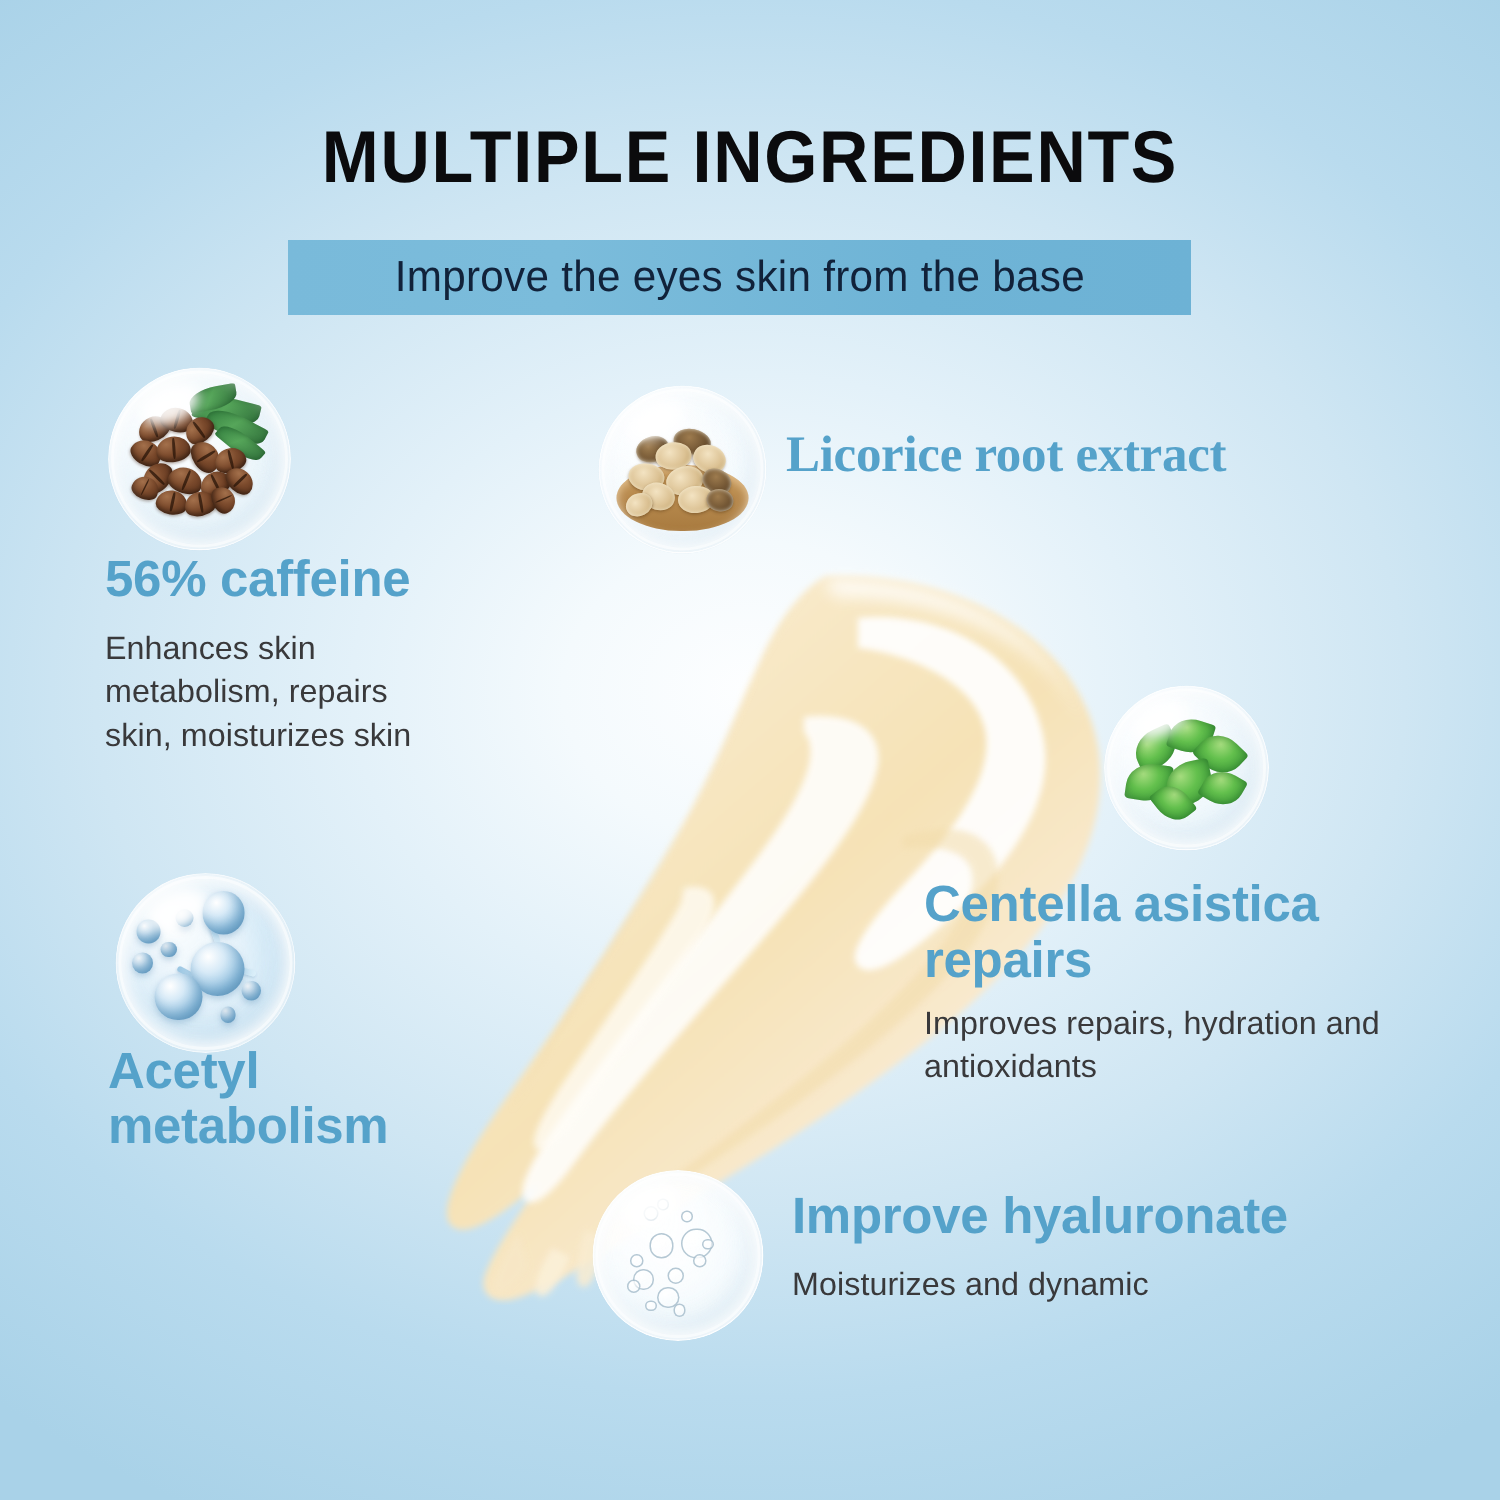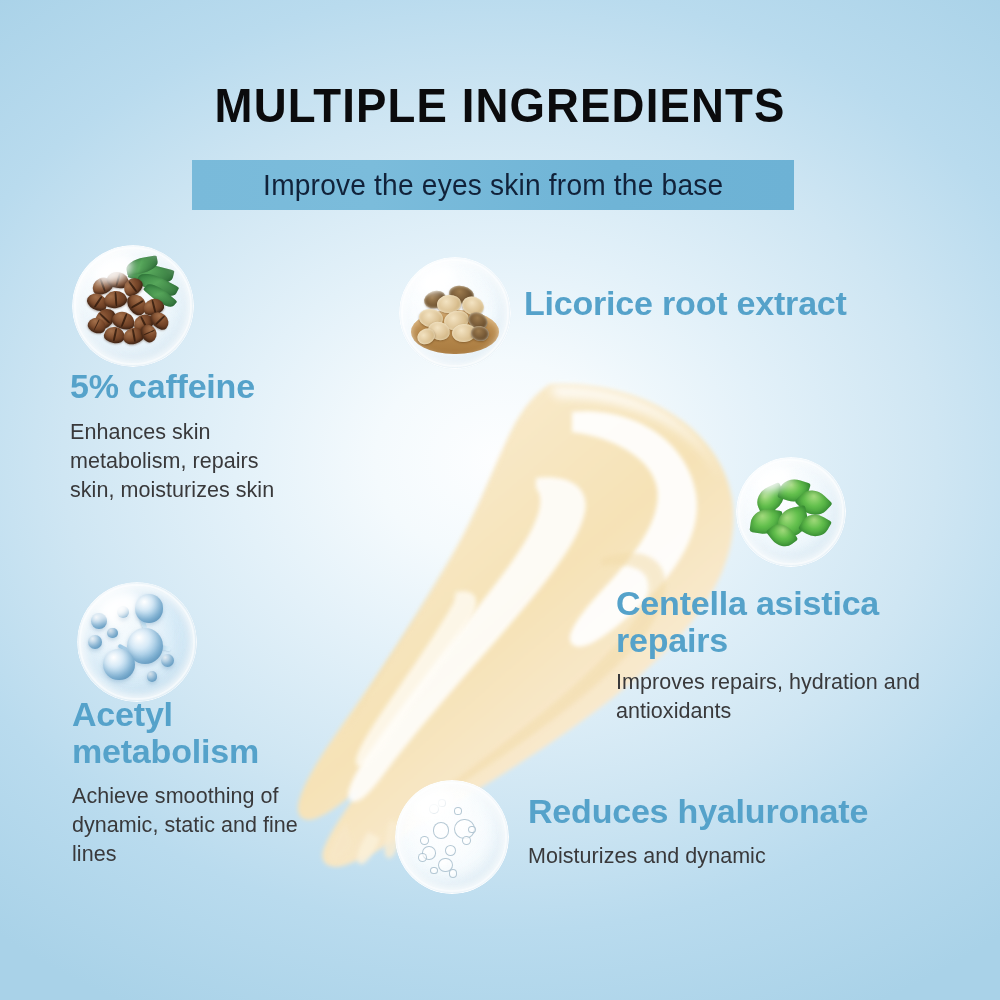--- a/index.html
+++ b/index.html
@@ -206,21 +206,21 @@
       <div class="bean" style="left:64%;top:56%;width:16%;height:12%;transform:rotate(42deg);"></div>
       <div class="bean" style="left:26%;top:67%;width:17%;height:13%;transform:rotate(8deg);"></div>
       <div class="bean" style="left:42%;top:68%;width:17%;height:13%;transform:rotate(-14deg);"></div>
       <div class="bean" style="left:56%;top:66%;width:15%;height:12%;transform:rotate(62deg);"></div>
       <div class="bean" style="left:13%;top:60%;width:15%;height:12%;transform:rotate(22deg);"></div>
     </div>
     <div class="rim"></div>
     <div class="spec"></div>
   </div>
 
-  <div class="ing-head" style="left:70px;top:368px;width:260px;">5% caffeine</div>
+  <div class="ing-head" style="left:70px;top:368px;width:260px;">56% caffeine</div>
   <div class="ing-body" style="left:70px;top:418px;width:236px;">Enhances skin metabolism, repairs skin, moisturizes skin</div>
 
   <div class="bubble" style="left:399px;top:257px;width:112px;height:112px;">
     <div class="glass"></div>
     <div class="contents">
       <div class="lic-bowl"></div>
       <div class="slice dark" style="left:22%;top:30%;width:20%;height:15%;transform:rotate(-18deg);"></div>
       <div class="slice dark" style="left:45%;top:26%;width:22%;height:15%;transform:rotate(12deg);"></div>
       <div class="slice" style="left:34%;top:34%;width:21%;height:16%;transform:rotate(-6deg);"></div>
       <div class="slice" style="left:56%;top:36%;width:20%;height:16%;transform:rotate(22deg);"></div>
@@ -229,21 +229,21 @@
       <div class="slice dark" style="left:62%;top:50%;width:18%;height:14%;transform:rotate(30deg);"></div>
       <div class="slice" style="left:26%;top:58%;width:20%;height:16%;transform:rotate(16deg);"></div>
       <div class="slice" style="left:47%;top:60%;width:21%;height:16%;transform:rotate(-4deg);"></div>
       <div class="slice" style="left:16%;top:64%;width:16%;height:13%;transform:rotate(-26deg);"></div>
       <div class="slice dark" style="left:64%;top:62%;width:16%;height:13%;transform:rotate(10deg);"></div>
     </div>
     <div class="rim"></div>
     <div class="spec"></div>
   </div>
 
-  <div class="ing-head" style="left:524px;top:285px;width:400px;">Licorice root extract</div>
+  <div class="ing-head" style="left:524px;top:285px;width:400px;font-family:Liberation Serif, serif;">Licorice root extract</div>
 
   <div class="bubble" style="left:736px;top:457px;width:110px;height:110px;">
     <div class="glass"></div>
     <div class="contents">
       <div class="gleaf" style="left:18%;top:27%;width:26%;height:22%;transform:rotate(-24deg);"></div>
       <div class="gleaf" style="left:40%;top:20%;width:25%;height:21%;transform:rotate(18deg);"></div>
       <div class="gleaf" style="left:57%;top:30%;width:26%;height:23%;transform:rotate(44deg);"></div>
       <div class="gleaf" style="left:14%;top:47%;width:27%;height:23%;transform:rotate(8deg);"></div>
       <div class="gleaf" style="left:37%;top:46%;width:28%;height:25%;transform:rotate(-12deg);"></div>
       <div class="gleaf" style="left:60%;top:52%;width:24%;height:21%;transform:rotate(30deg);"></div>
@@ -272,21 +272,20 @@
       <div class="mol" style="left:25%;top:38%;width:9%;height:9%;"></div>
       <div class="mol" style="left:9%;top:44%;width:12%;height:12%;"></div>
       <div class="mol" style="left:70%;top:60%;width:11%;height:11%;"></div>
       <div class="mol" style="left:58%;top:74%;width:9%;height:9%;"></div>
     </div>
     <div class="rim"></div>
     <div class="spec"></div>
   </div>
 
   <div class="ing-head" style="left:72px;top:696px;width:250px;">Acetyl metabolism</div>
-  <div class="ing-body" style="left:72px;top:782px;width:230px;">Achieve smoothing of dynamic, static and fine lines</div>
 
   <div class="bubble" style="left:395px;top:780px;width:114px;height:114px;">
     <div class="glass" style="background:
         radial-gradient(circle at 34% 24%, rgba(255,255,255,.98) 0%, rgba(255,255,255,.6) 28%, rgba(255,255,255,.12) 55%, rgba(255,255,255,0) 70%),
         radial-gradient(circle at 50% 52%, rgba(255,255,255,.92) 0%, rgba(250,253,255,.82) 60%, rgba(226,238,247,.85) 100%);"></div>
     <div class="contents">
       <div class="gel" style="left:33%;top:37%;width:13%;height:13%;"></div>
       <div class="gel" style="left:52%;top:34%;width:16%;height:16%;"></div>
       <div class="gel" style="left:30%;top:21%;width:7%;height:7%;"></div>
       <div class="gel" style="left:38%;top:17%;width:5%;height:5%;"></div>
@@ -298,16 +297,16 @@
       <div class="gel" style="left:59%;top:49%;width:6%;height:6%;"></div>
       <div class="gel" style="left:64%;top:40%;width:5%;height:5%;"></div>
       <div class="gel" style="left:52%;top:24%;width:5%;height:5%;"></div>
       <div class="gel" style="left:47%;top:78%;width:6%;height:6%;"></div>
       <div class="gel" style="left:31%;top:76%;width:5%;height:5%;"></div>
     </div>
     <div class="rim"></div>
     <div class="spec"></div>
   </div>
 
-  <div class="ing-head" style="left:528px;top:793px;width:400px;">Reduces hyaluronate</div>
+  <div class="ing-head" style="left:528px;top:793px;width:400px;">Improve hyaluronate</div>
   <div class="ing-body" style="left:528px;top:842px;width:400px;">Moisturizes and dynamic</div>
 
 </div>
 
 </body></html>

